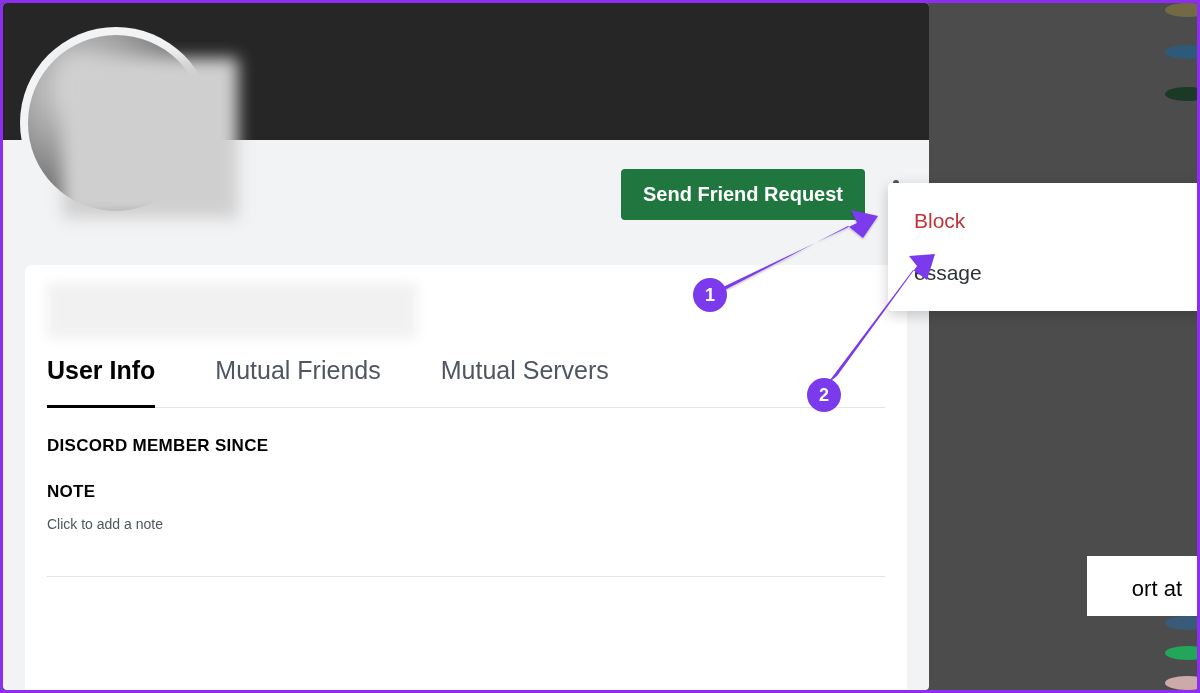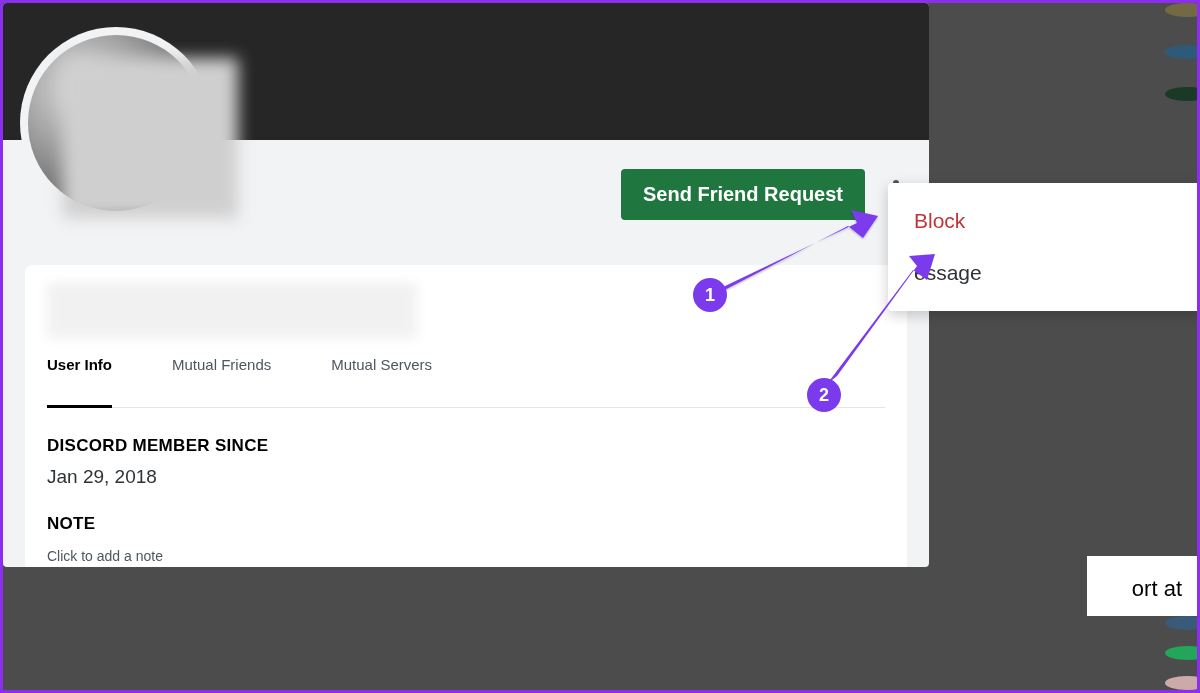--- a/index.html
+++ b/index.html
@@ -4,39 +4,39 @@
 <style>
   * { box-sizing: border-box; margin: 0; padding: 0; font-family: -apple-system, BlinkMacSystemFont, "Segoe UI", Helvetica, Arial, sans-serif; }
   body { width: 1200px; height: 693px; overflow: hidden; position: relative; background: #fff; }
 
   .outer-border { position: absolute; inset: 0; border: 3px solid #8c2df0; pointer-events: none; z-index: 100; }
 
   
   .dark-layer { position: absolute; left: 3px; top: 3px; right: 3px; bottom: 3px; background: rgba(0,0,0,0.70); }
 
   
-  .profile-modal { position: absolute; left: 3px; top: 3px; width: 926px; height: 564px; background: #f2f3f5; border-radius: 4px; overflow: hidden; }
+  .profile-modal { position: absolute; left: 3px; top: 3px; width: 926px; height: 687px; background: #f2f3f5; border-radius: 4px; overflow: hidden; }
   .modal-banner { height: 137px; background: #262626; width: 100%; }
 
   
   .avatar-wrap { position: absolute; left: 17px; top: 24px; width: 192px; height: 192px; border-radius: 50%; background: #f2f3f5; padding: 8px; }
   .avatar { width: 100%; height: 100%; border-radius: 50%; background: radial-gradient(circle at 30% 30%, #ddd, #777 60%, #333); }
   .avatar-blur { position: absolute; left: 60px; top: 55px; width: 175px; height: 160px; background: #cfcfcf; filter: blur(8px); }
 
   .actions-row { position: absolute; right: 20px; top: 166px; display: flex; align-items: center; gap: 18px; }
   .btn-green { background: #20763f; color: #fff; border: none; padding: 14px 22px; font-size: 20px; font-weight: 600; border-radius: 4px; cursor: pointer; }
   .more-btn { width: 26px; height: 34px; display: flex; flex-direction: column; justify-content: space-between; align-items: center; cursor: pointer; padding: 2px 0; }
   .more-btn .dot { width: 6px; height: 6px; background: #4f5660; border-radius: 50%; }
 
   
   .info-card { position: absolute; left: 22px; top: 262px; right: 22px; bottom: 0; background: #fff; border-radius: 8px 8px 0 0; padding: 18px 22px 0 22px; }
   .username-blur { width: 370px; height: 55px; background: #f1f1f1; filter: blur(6px); margin-bottom: 10px; }
 
   .tabs { display: flex; gap: 60px; border-bottom: 1px solid #e3e5e8; margin-top: 14px; }
-  .tab { font-size: 15px; color: #4f5660; padding: 4px 0 34px 0; cursor: pointer; font-weight: 500; }
+  .tab { font-size: 25px; color: #4f5660; padding: 4px 0 22px 0; cursor: pointer; font-weight: 500; }
   .tab.active { color: #000; font-weight: 700; position: relative; }
   .tab.active::after { content: ""; position: absolute; left: 0; right: 0; bottom: -1px; height: 3px; background: #000; }
 
   .section-label { font-size: 17px; font-weight: 800; letter-spacing: .3px; color: #000; margin-top: 28px; }
   .section-value { font-size: 19px; color: #2e3338; margin-top: 10px; }
   .note-placeholder { font-size: 14px; color: #4f5660; margin-top: 14px; }
 
   .card-divider { border: none; border-top: 1px solid #e3e5e8; margin-top: 44px; }
 
   
@@ -104,21 +104,20 @@
   <div class="info-card">
     <div class="username-blur"></div>
 
     <div class="tabs">
       <div class="tab active">User Info</div>
       <div class="tab">Mutual Friends</div>
       <div class="tab">Mutual Servers</div>
     </div>
 
     <div class="section-label">DISCORD MEMBER SINCE</div>
-    <div class="section-value">Jan 29, 2018</div>
 
     <div class="section-label" style="margin-top:26px">NOTE</div>
     <div class="note-placeholder">Click to add a note</div>
 
     <hr class="card-divider">
   </div>
 </div>
 
 <div class="ctx-menu">
   <div class="ctx-item danger">Block</div>

